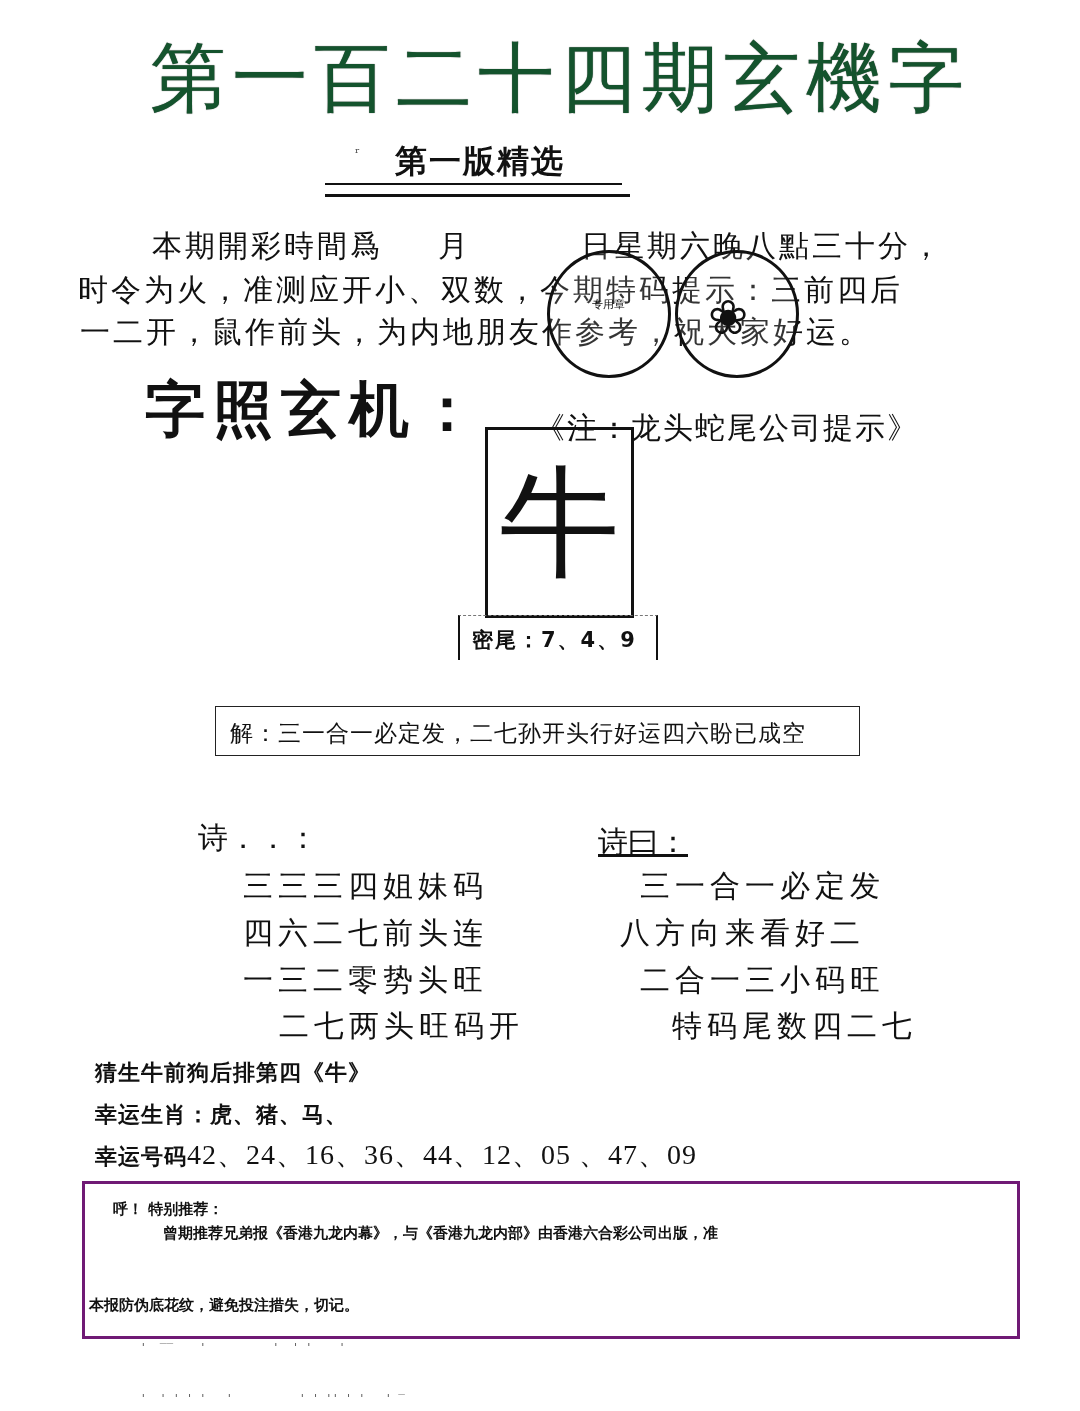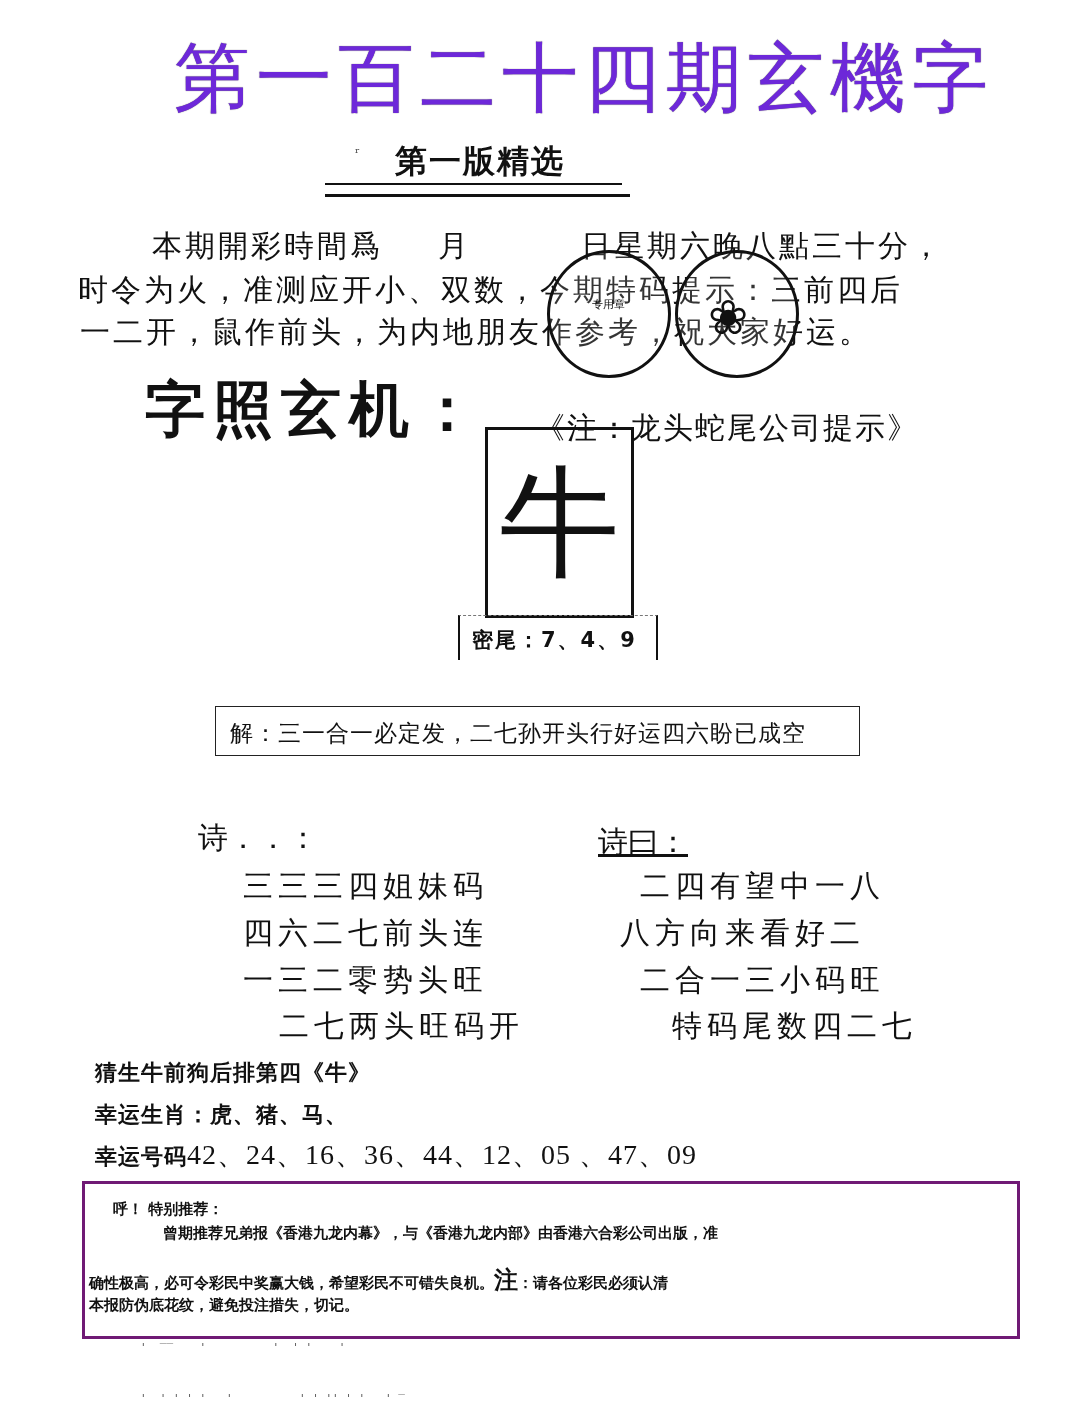--- a/index.html
+++ b/index.html
@@ -5,23 +5,22 @@
     html, body { margin: 0; padding: 0; }
     body {
       width: 1080px; height: 1411px; position: relative; overflow: hidden;
       background: #ffffff; color: #111;
       font-family: "DejaVu Serif", "Liberation Serif", serif;
     }
     .abs { position: absolute; }
     .title {
       left: 150px; top: 28px; width: 800px;
       font-family: "DejaVu Sans", sans-serif; font-size: 76px; letter-spacing: 6px;
-      color: #6d28d9; font-weight: normal; white-space: nowrap;
+      color: #14532d; font-weight: normal; white-space: nowrap;
       text-shadow: 0 0 1px #555;
-      margin-left: 24px;
     }
     .subtitle {
       left: 395px; top: 140px; font-family: "DejaVu Sans", sans-serif;
       font-weight: bold; font-size: 32px; letter-spacing: 2px; white-space: nowrap;
     }
     .rule1 { left: 325px; top: 183px; width: 297px; height: 2px; background: #111; }
     .rule2 { left: 325px; top: 194px; width: 305px; height: 3px; background: #111; }
     .tick { left: 355px; top: 145px; font-size: 14px; color: #444; }
     .para { font-size: 30px; white-space: nowrap; letter-spacing: 3px; font-family: "DejaVu Sans", sans-serif; text-align: center; }
     .p1 { left: 152px; top: 226px; }
@@ -109,34 +108,31 @@
 <div class="abs jiebox">解：三一合一必定发，二七孙开头行好运四六盼已成空</div>
 
 <div class="abs poem-head poem-left-h">诗．．：</div>
 <div class="abs poem-head poem-right-h">诗曰：</div>
 
 <div class="abs poem-line" style="left:243px;top:866px;">三三三四姐妹码</div>
 <div class="abs poem-line" style="left:243px;top:913px;">四六二七前头连</div>
 <div class="abs poem-line" style="left:243px;top:960px;">一三二零势头旺</div>
 <div class="abs poem-line" style="left:243px;top:1006px;margin-left:36px;">二七两头旺码开</div>
 
-<div class="abs poem-line" style="left:640px;top:866px;">二四有望中一八</div>
+<div class="abs poem-line" style="left:640px;top:866px;">三一合一必定发</div>
 <div class="abs poem-line" style="left:620px;top:913px;">八方向来看好二</div>
 <div class="abs poem-line" style="left:640px;top:960px;">二合一三小码旺</div>
 <div class="abs poem-line" style="left:640px;top:1006px;margin-left:32px;">特码尾数四二七</div>
 
 <div class="abs info" style="left:95px;top:1058px;">猜生牛前狗后排第四《牛》</div>
 <div class="abs info" style="left:95px;top:1100px;">幸运生肖：虎、猪、马、</div>
 <div class="abs info" style="left:95px;top:1136px;">
   <span>幸运号码</span><span class="nums">42、24、16、36、44、12、05 、47、09</span>
 </div>
 
 <div class="abs box2">
   <span class="l" style="left:28px;top:16px;">呼！ 特别推荐：</span>
   <span class="l" style="left:78px;top:40px;">曾期推荐兄弟报《香港九龙内幕》，与《香港九龙内部》由香港六合彩公司出版，准</span>
-  <span class="l" style="left:4px;top:80px;">
-    <span>确性极高，必可令彩民中奖赢大钱，希望彩民不可错失良机。</span><span class="big">注</span><span>：请各位彩民必须认清</span>
-  </span>
   <span class="l" style="left:4px;top:112px;">本报防伪底花纹，避免投注措失，切记。</span>
 </div>
 
 <div class="abs specks" style="left:140px;top:1341px;">'  ‾‾    '          '  ' '    '</div>
 <div class="abs specks" style="left:140px;top:1392px;">'  ' ' ' '   '          ' ' '' ' '   ' ‾</div>
 
 </body></html>

